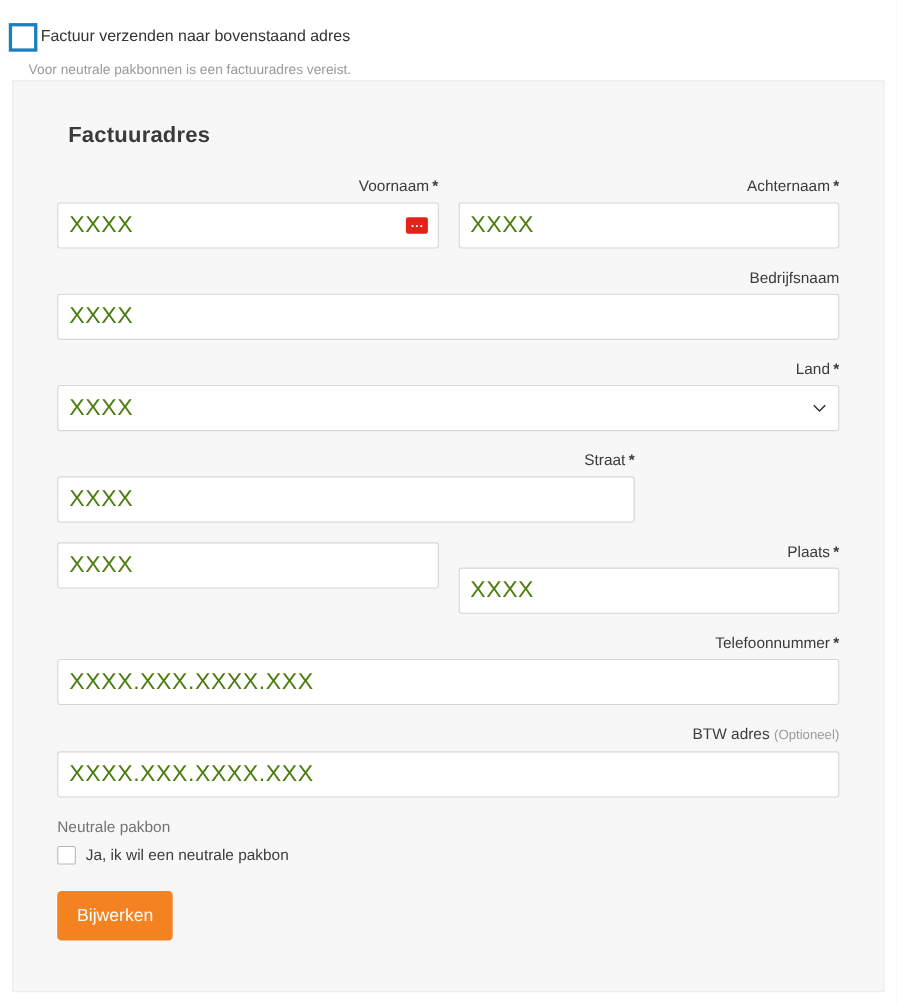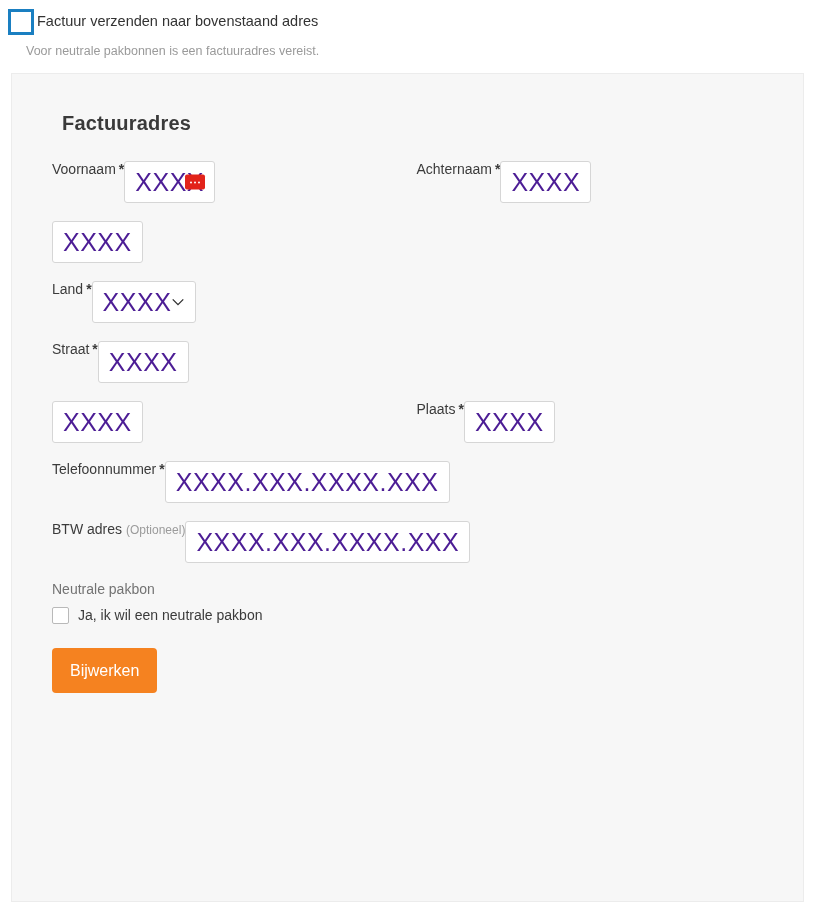--- a/index.html
+++ b/index.html
@@ -18,21 +18,21 @@
     position: relative;
     width: 815px;
     height: 913px;
     box-sizing: border-box;
   }
 
   
   .top-row {
     position: absolute;
     left: 0;
-    top: 0;
+    top: 12px;
     width: 757px;
     padding: 10px 0 0 10px;
     box-sizing: border-box;
   }
   .top-check-line {
     display: flex;
     align-items: flex-start;
   }
   .focus-box {
     width: 26px;
@@ -109,42 +109,43 @@
     font-size: 12px;
     margin-left: 4px;
   }
 
   .row {
     display: flex;
     margin-bottom: 18px;
   }
   .col {
     display: flex;
+    flex-direction: column;
     text-align: right;
   }
   .gap {
     width: 18px;
     flex: 0 0 18px;
   }
 
   .input {
     position: relative;
     height: 42px;
     background: #ffffff;
     border: 1px solid #d6d6d6;
     border-radius: 3px;
     box-sizing: border-box;
     display: flex;
     align-items: center;
     padding: 0 10px;
     overflow: hidden;
   }
   .input .val {
-    font-size: 25px;
-    color: #4c1d95;
+    font-size: 21px;
+    color: #4d7c0f;
     line-height: 30px;
     font-family: "Liberation Sans", sans-serif;
     letter-spacing: 0.5px;
     white-space: nowrap;
   }
   .input.select .chev {
     margin-left: auto;
     width: 14px;
     height: 14px;
     flex: 0 0 14px;
@@ -262,20 +263,21 @@
           </span>
           <div class="input">
             <span class="val">XXXX</span>
           </div>
         </div>
       </div>
 
       
       <div class="row">
         <div class="col w-full">
+          <span class="field-label">Bedrijfsnaam</span>
           <div class="input">
             <span class="val">XXXX</span>
           </div>
         </div>
       </div>
 
       
       <div class="row">
         <div class="col w-full">
           <span class="field-label">

